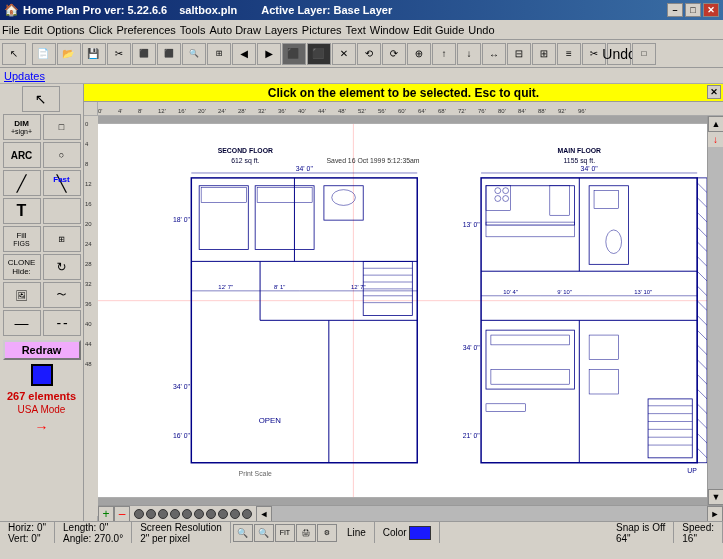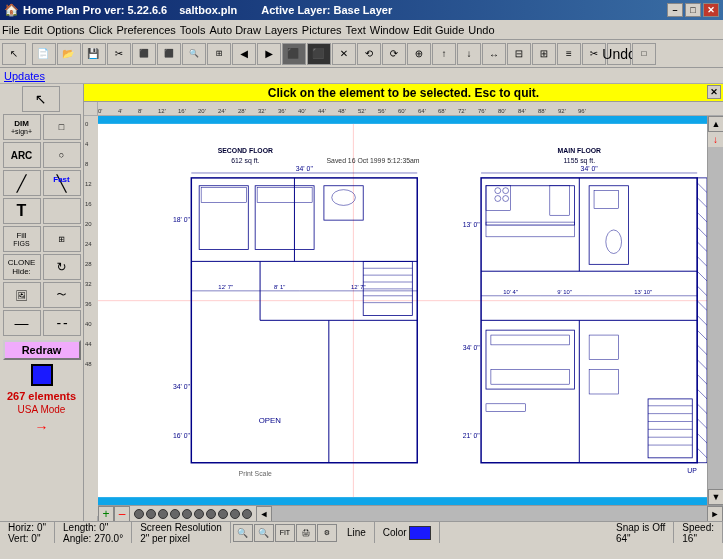--- a/index.html
+++ b/index.html
@@ -389,21 +389,21 @@
             <text x="380" y="11" font-size="6" fill="#333">76'</text>
             <text x="400" y="11" font-size="6" fill="#333">80'</text>
             <text x="420" y="11" font-size="6" fill="#333">84'</text>
             <text x="440" y="11" font-size="6" fill="#333">88'</text>
             <text x="460" y="11" font-size="6" fill="#333">92'</text>
             <text x="480" y="11" font-size="6" fill="#333">96'</text>
           </svg>
         </div>
 
         <div style="flex:1; display:flex; overflow:hidden;">
-          <div id="drawing-area" style="flex:1; background:#0ea5e9; position:relative; overflow:hidden;">
+          <div id="drawing-area" style="flex:1; background:#a3a3a3; position:relative; overflow:hidden;">
             <svg width="100%" height="100%" viewBox="0 0 620 380" style="position:absolute;top:0;left:0;">
 
               <rect width="620" height="380" fill="white"></rect>
 
               <line x1="0" y1="180" x2="620" y2="180" stroke="#ff9999" stroke-width="0.5"></line>
               <line x1="260" y1="0" x2="260" y2="380" stroke="#ff9999" stroke-width="0.5"></line>
 
               <text x="150" y="30" font-size="7" fill="#000033" text-anchor="middle" font-weight="bold">SECOND FLOOR</text>
               <text x="150" y="40" font-size="7" fill="#000033" text-anchor="middle">612 sq ft.</text>
               <text x="280" y="40" font-size="7" fill="#333" text-anchor="middle">Saved 16 Oct 1999  5:12:35am</text>

